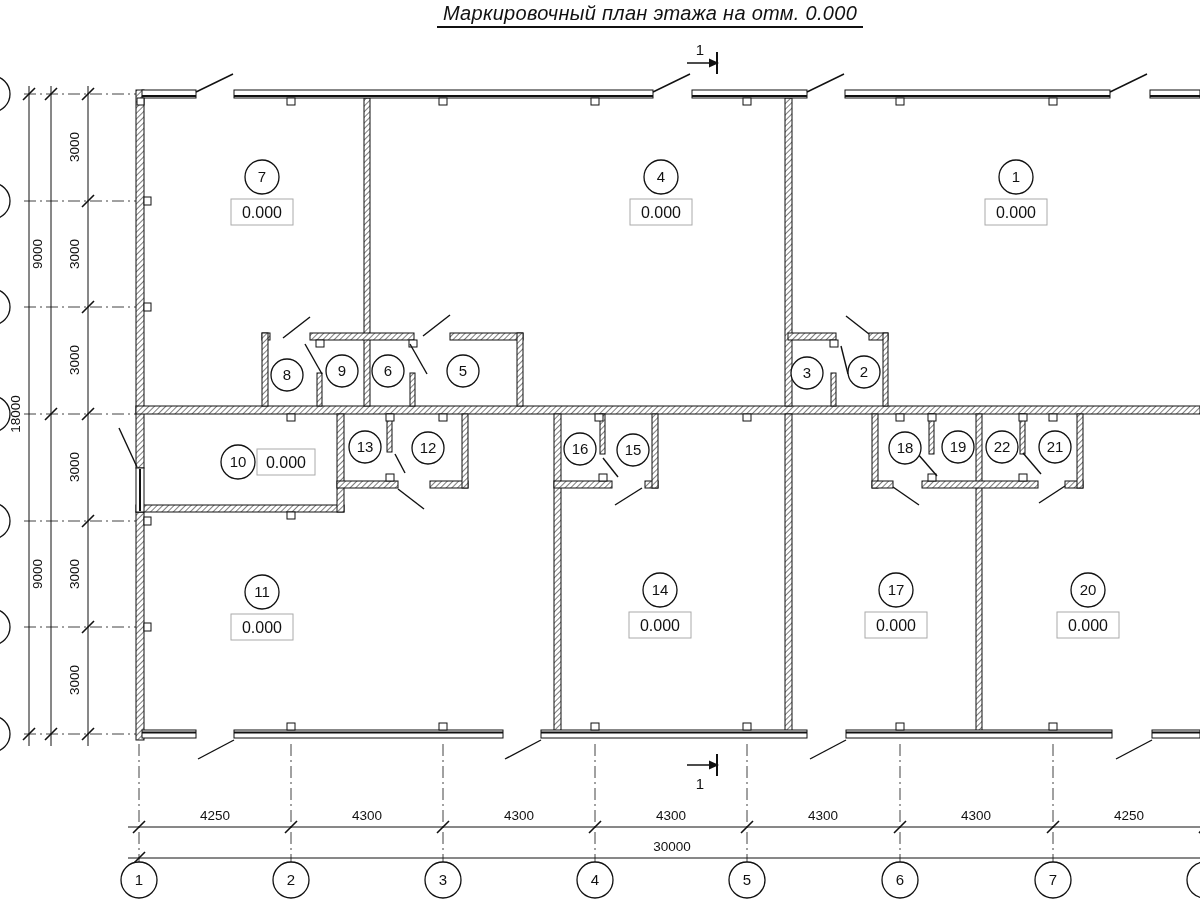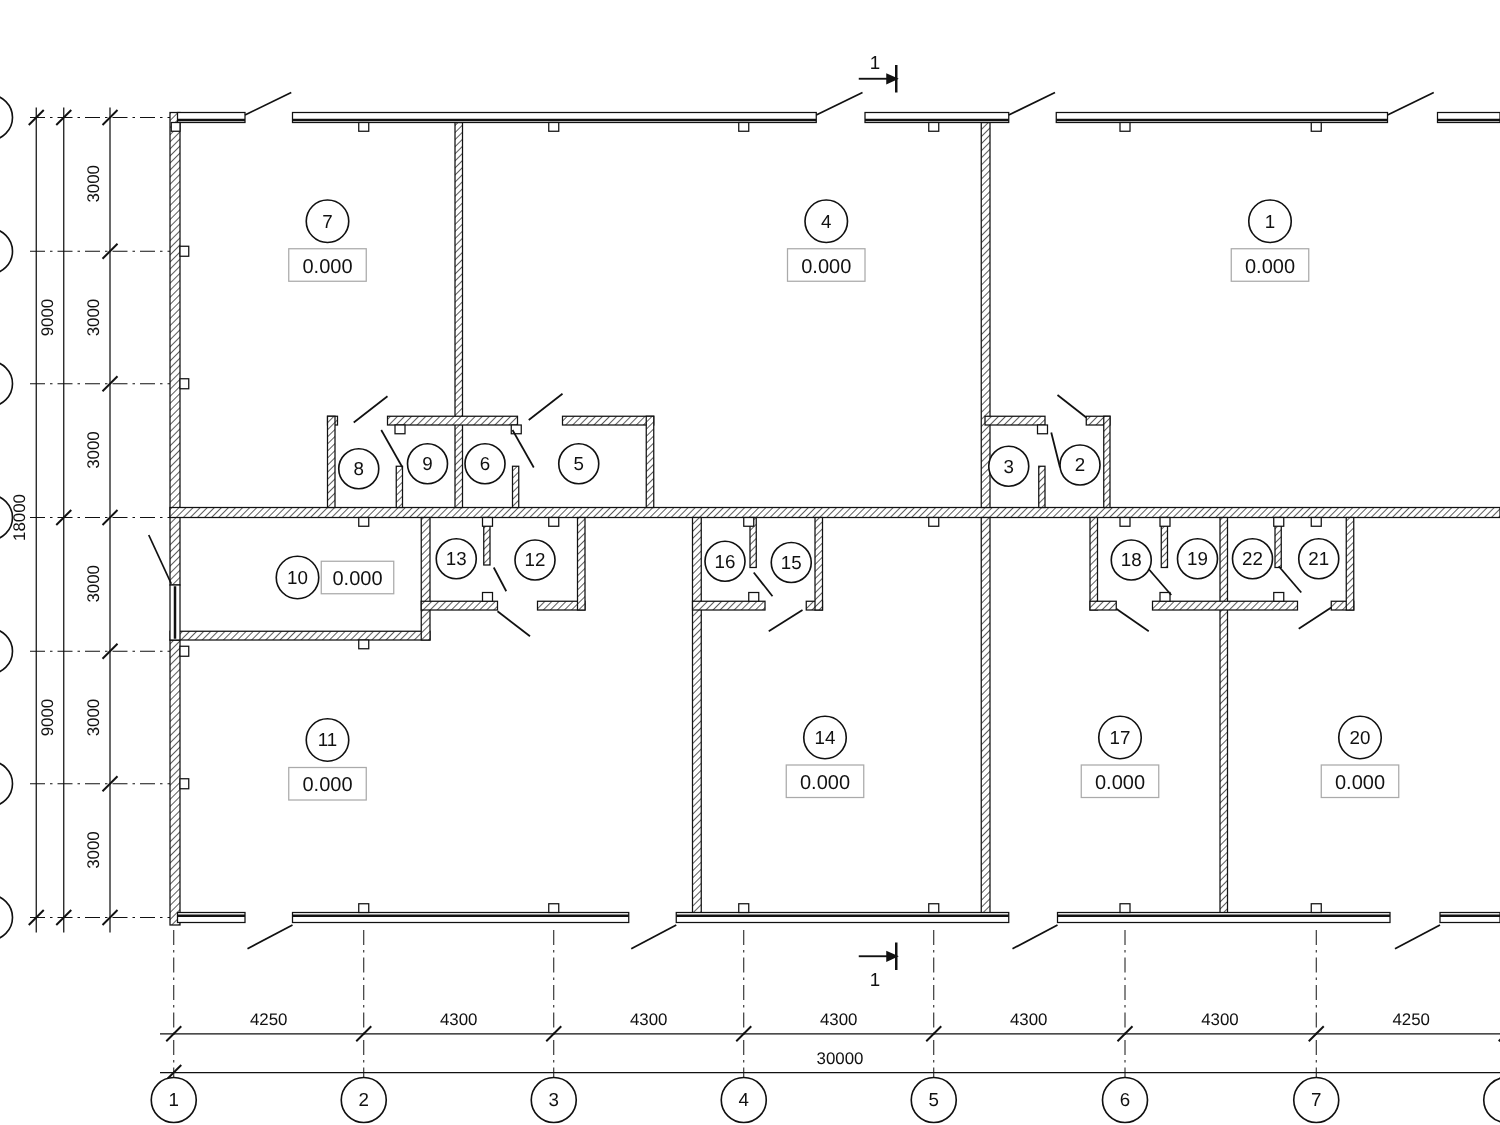--- a/index.html
+++ b/index.html
@@ -14,20 +14,23 @@
   .axtxt{font-size:15px;}
   .roomtxt{font-size:15px;}
   .elevtxt{font-size:16px;}
   .sectxt{font-size:15px;}
 </style>
 </head>
 <body>
 
 <div class="stage">
 
+<div class="title">
+  <span>Маркировочный план этажа на отм. 0.000</span>
+</div>
 
 <svg width="1200" height="900" viewBox="0 0 1200 900">
   <defs>
     <pattern id="hatch" width="4" height="4" patternUnits="userSpaceOnUse" patternTransform="rotate(45)">
       <rect width="4" height="4" fill="#fff"></rect>
       <line x1="0" y1="0" x2="0" y2="4" stroke="#111" stroke-width="1.1"></line>
     </pattern>
   </defs>
 
   <g fill="url(#hatch)" stroke="#111" stroke-width="1">

